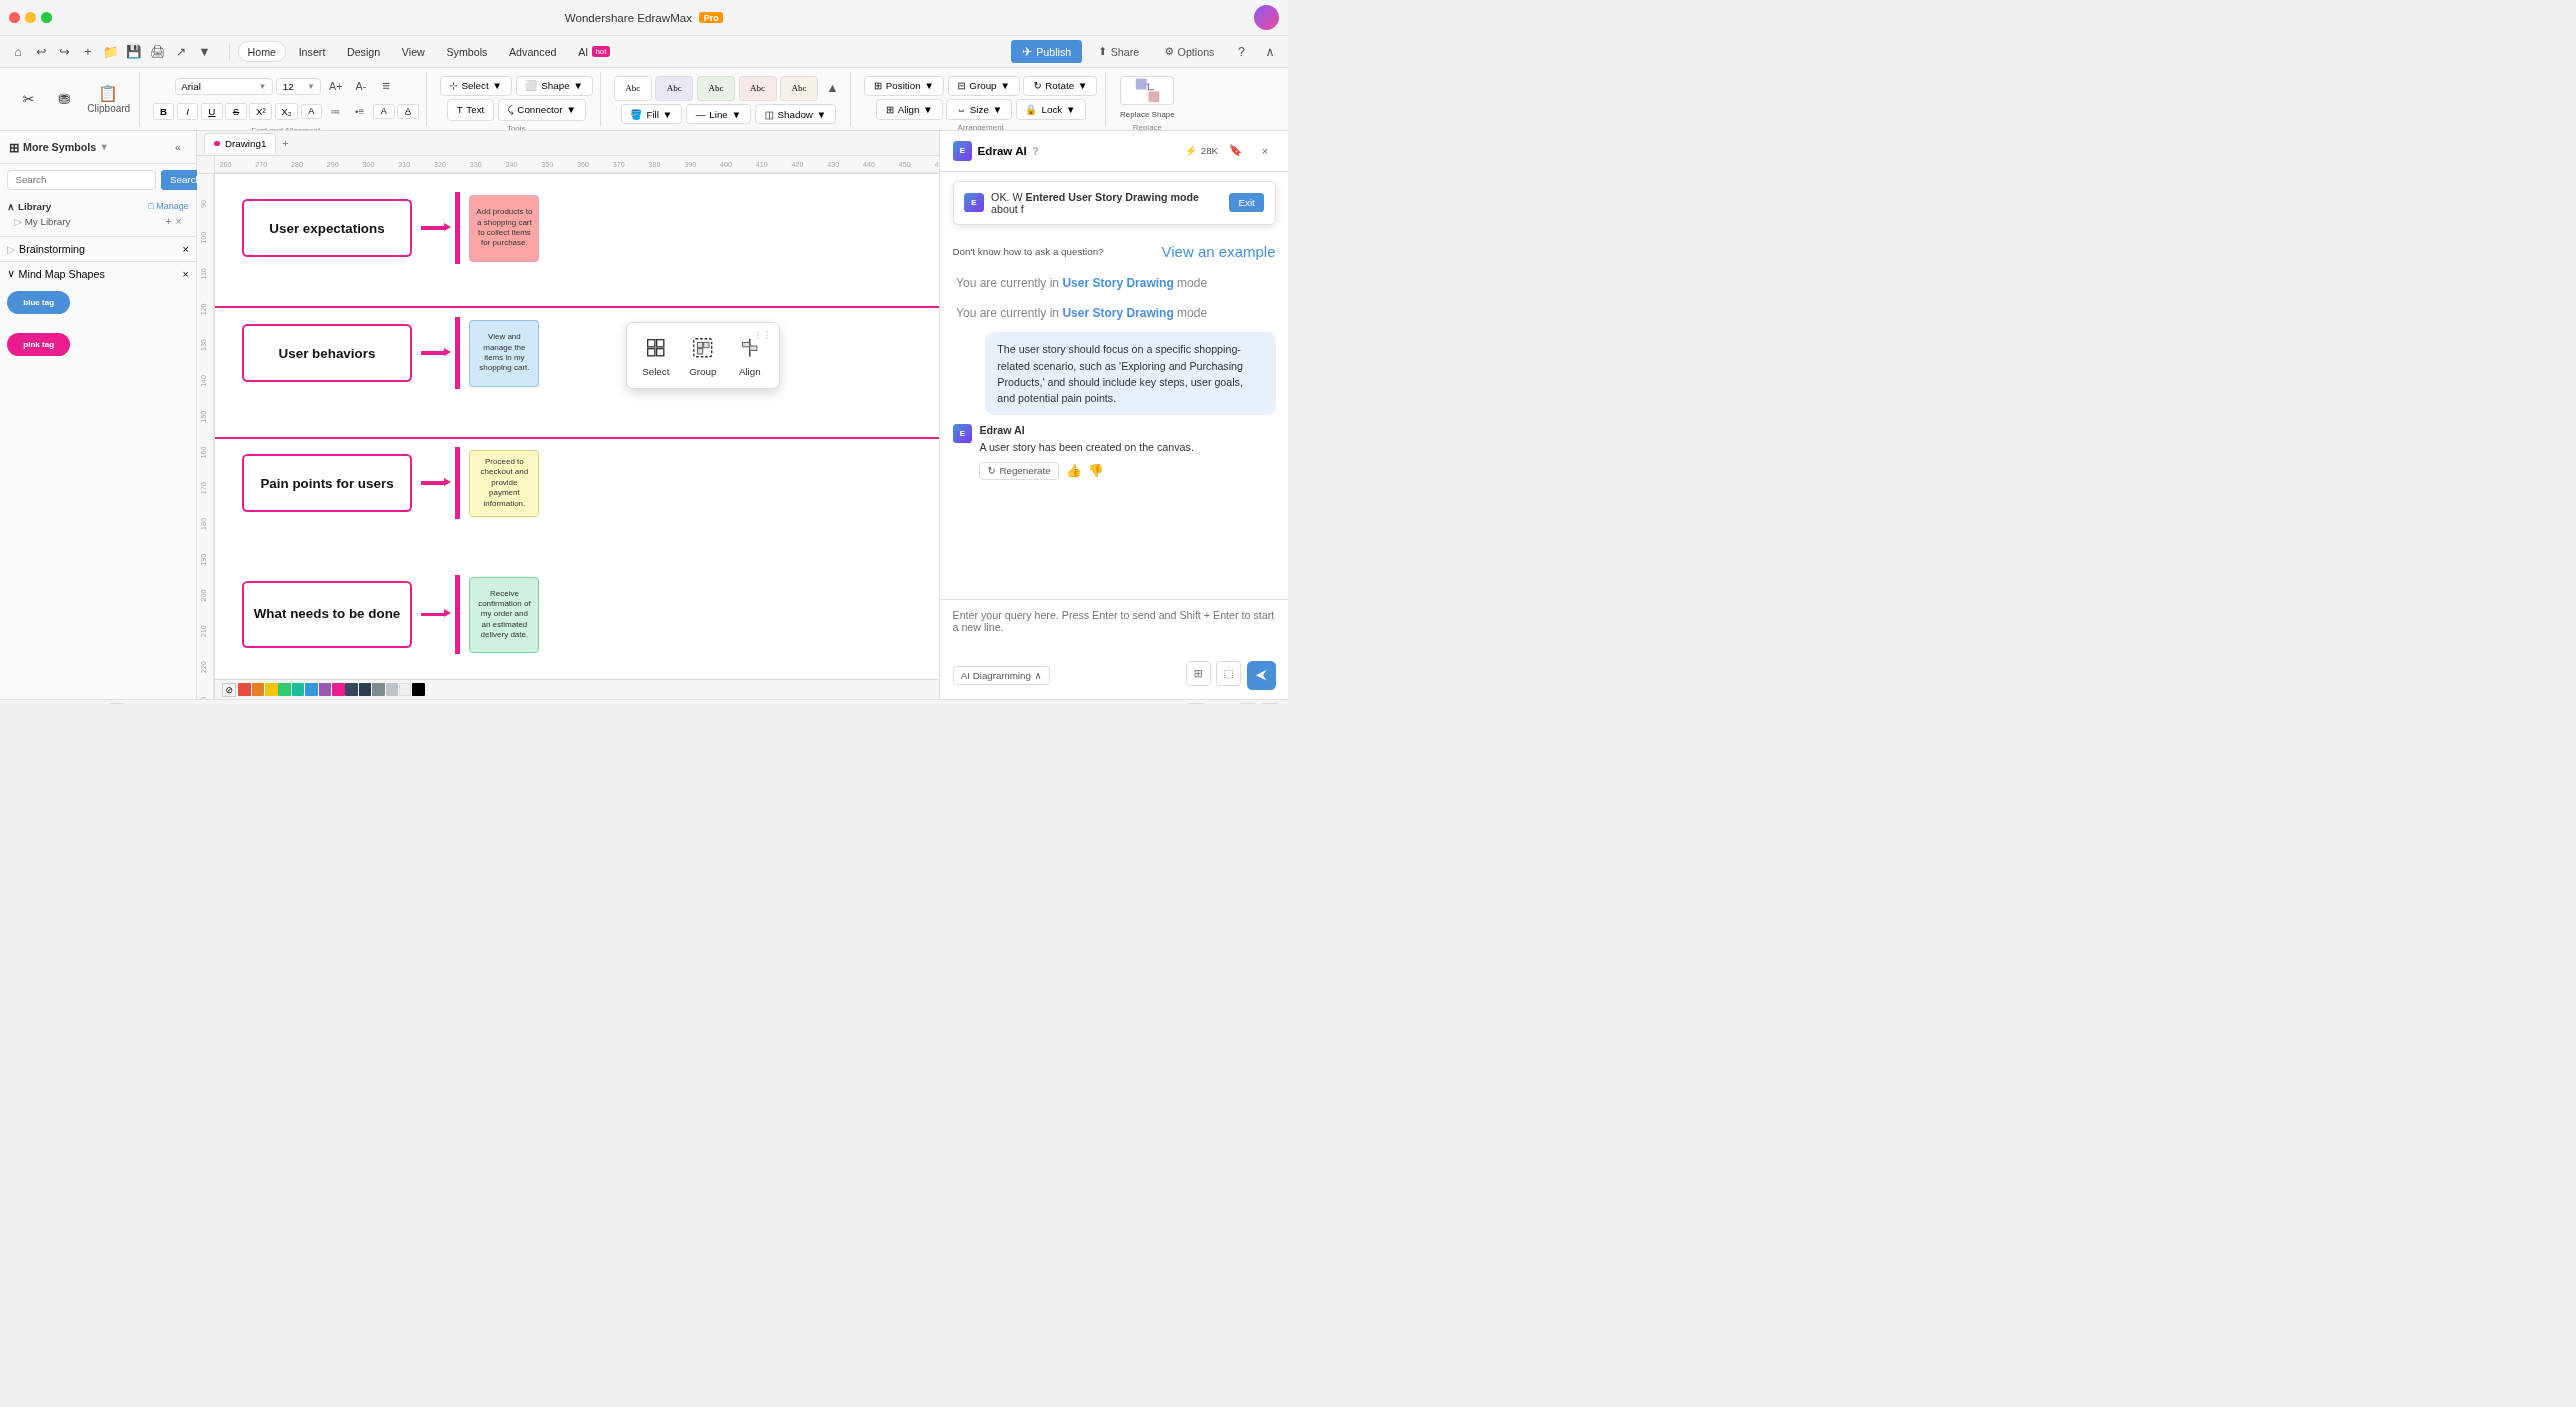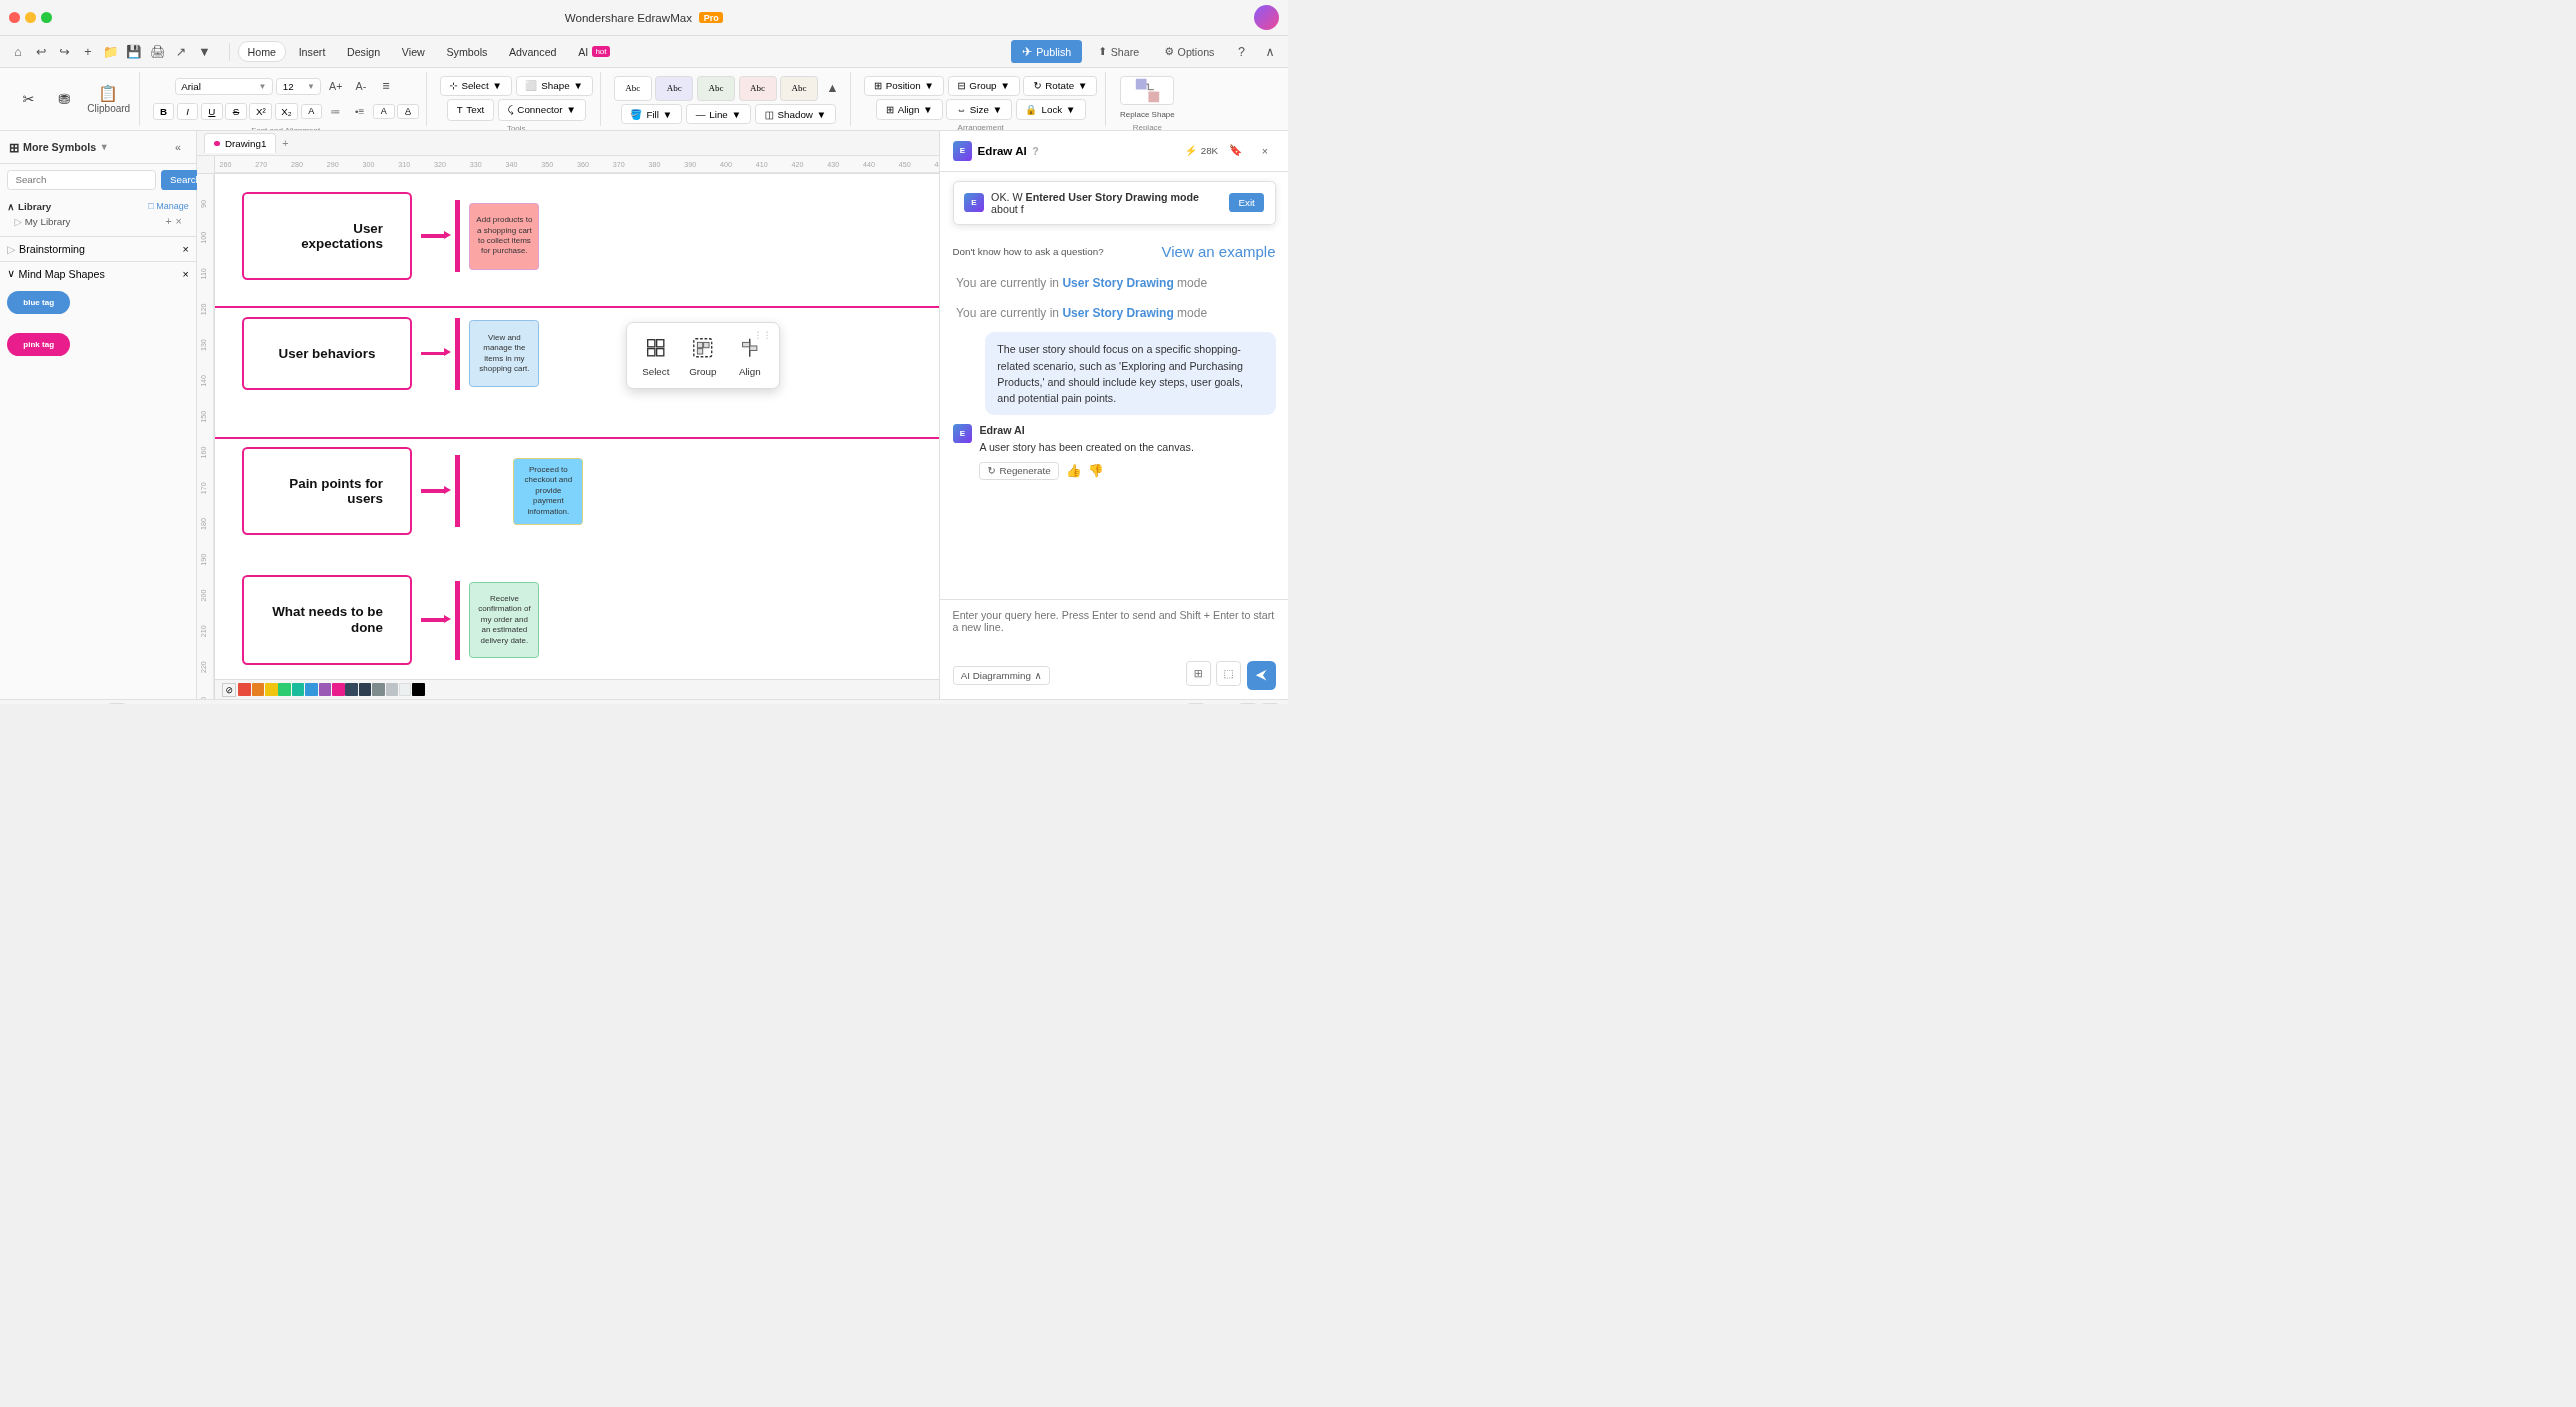--- a/index.html
+++ b/index.html
@@ -79,26 +79,26 @@
     .tab-dot { width: 5.4px; height: 5.4px; border-radius: 50%; background: #e91e8c; }
     .tab-add { width: 18px; height: 18px; display: flex; align-items: center; justify-content: center; cursor: pointer; color: #888; border-radius: 2.7px; }
     .ruler-corner { position: absolute; width: 18px; height: 18px; background: #f5f5f5; z-index: 10; top: 25px; left: 0; border-right: 0.9px solid #ddd; border-bottom: 0.9px solid #ddd; }
     .ruler-h { position: absolute; top: 25px; left: 18px; right: 0; height: 18px; background: #f8f8f8; border-bottom: 0.9px solid #ddd; overflow: hidden; }
     .ruler-v { position: absolute; top: 43px; left: 0; width: 18px; bottom: 0; background: #f8f8f8; border-right: 0.9px solid #ddd; overflow: hidden; }
     .canvas-content { position: absolute; top: 43px; left: 18px; right: 0; bottom: 0; background: white; overflow: hidden; }
 
     
     .diagram-area { position: relative; width: 100%; height: 100%; background: white; }
 
-    .row-label-box { width: 170px; min-height: 58px; border: 2.2px solid #e91e8c; border-radius: 5.4px; display: flex; align-items: center; justify-content: center; padding: 27px; text-align: right; font-size: 13.4px; font-weight: 700; color: #111; background: white; flex-shrink: 0; }
+    .row-label-box { width: 170px; min-height: 58px; border: 2.2px solid #e91e8c; border-radius: 5.4px; display: flex; align-items: center; justify-content: center; padding: 9px; text-align: right; font-size: 13.4px; font-weight: 700; color: #111; background: white; flex-shrink: 0; }
 
     .story-card { width: 70px; height: 67px; border-radius: 3.6px; display: flex; align-items: center; justify-content: center; padding: 5.4px; text-align: center; font-size: 8px; color: #333; line-height: 1.3; cursor: pointer; }
     .card-pink { background: #fca5a5; border: 0.9px solid #e0a0d0; }
     .card-blue { background: #d0e8f8; border: 0.9px solid #90c0e8; }
-    .card-yellow { background: #7dd3fc; border: 0.9px solid #e0d080; margin-left: 44px; }
+    .card-yellow { background: #fef9c3; border: 0.9px solid #e0d080; }
     .card-green { background: #d0f0e0; border: 0.9px solid #80d0a0; }
 
     
     .selection-popup { position: absolute; background: white; border: 0.9px solid #ddd; border-radius: 7.2px; box-shadow: 0 3.6px 10.7px rgba(0,0,0,0.15); padding: 10.7px 14.3px; display: flex; gap: 18px; z-index: 100; }
     .sel-item { display: flex; flex-direction: column; align-items: center; gap: 3.6px; cursor: pointer; }
     .sel-item-icon { width: 29px; height: 29px; display: flex; align-items: center; justify-content: center; }
     .sel-item-label { font-size: 9.8px; color: #333; }
     .sel-drag { position: absolute; right: 7.2px; top: 7.2px; color: #aaa; font-size: 9px; cursor: move; }
 
     

